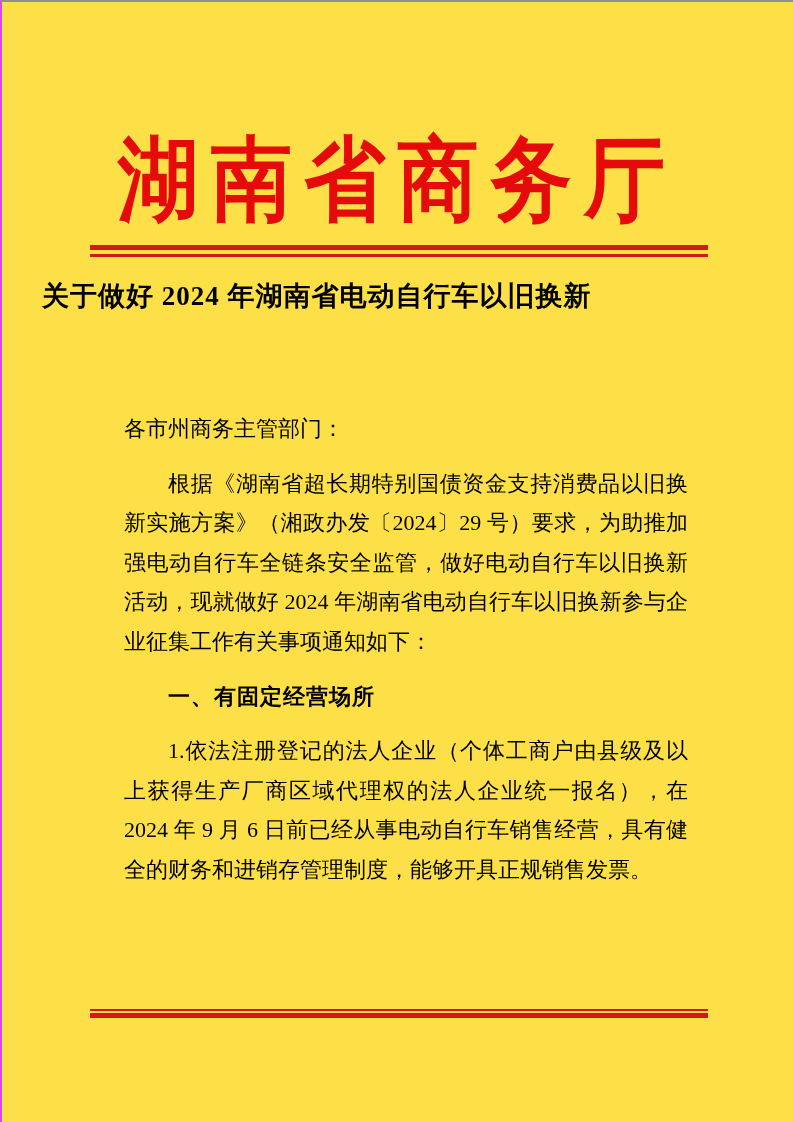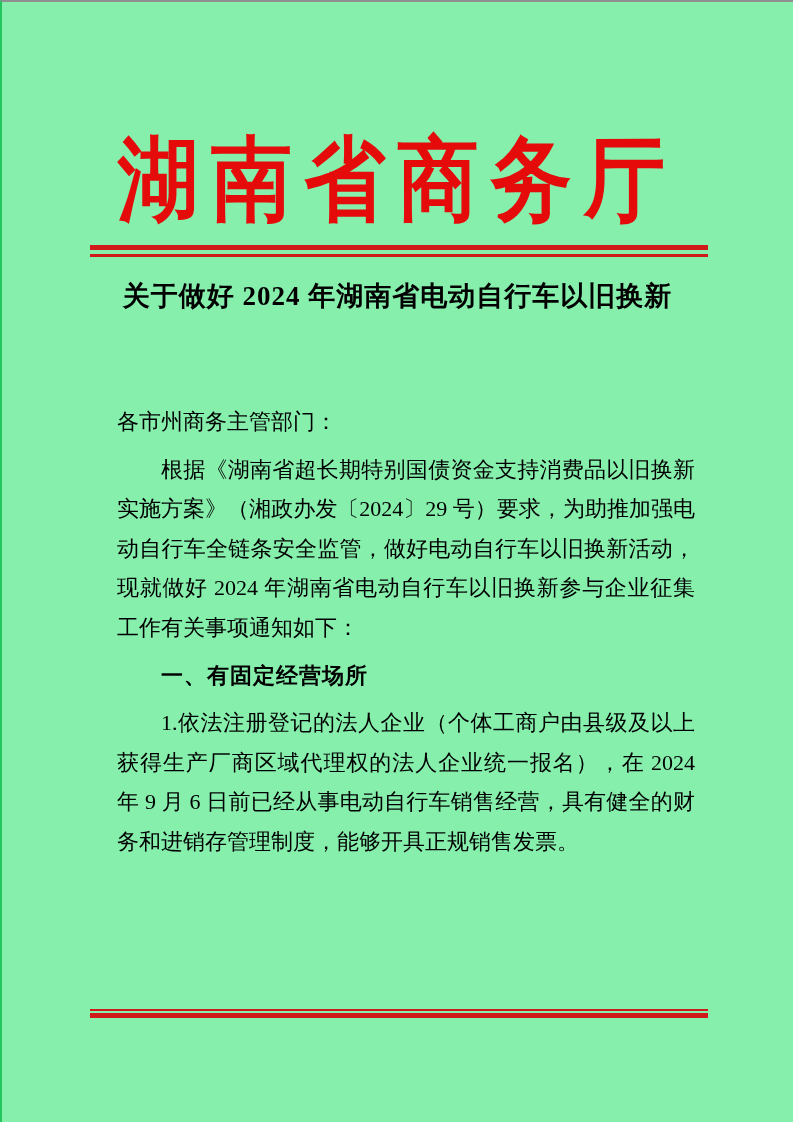--- a/index.html
+++ b/index.html
@@ -4,23 +4,23 @@
 <style>
   html, body {
     margin: 0;
     padding: 0;
     background: #ffffff;
   }
   .page {
     position: relative;
     width: 793px;
     height: 1122px;
-    background: #86efac;
+    background: #fde047;
     border-top: 2px solid #8f8f8f;
-    border-left: 2px solid #22c55e;
+    border-left: 2px solid #d946ef;
     box-sizing: border-box;
     overflow: hidden;
     color: #000000;
     font-family: "Liberation Serif", "DejaVu Serif", serif;
   }
 
   
   .letterhead {
     position: absolute;
     top: 128px;
@@ -51,40 +51,39 @@
   .rule-top .thin   { height: 3px; }
   .rule-bottom .thin  { height: 2px; margin-bottom: 2px; }
   .rule-bottom .thick { height: 5px; }
 
   
   .doc-title {
     position: absolute;
     top: 274px;
     left: 40px;
     right: 40px;
-    text-align: center;
     font-size: 27px;
     font-weight: bold;
     line-height: 40px;
     letter-spacing: 1px;
   }
 
   
   .body-text {
     position: absolute;
     top: 392px;
     left: 107px;
     width: 594px;
     font-size: 22px;
     line-height: 39.6px;
     text-align: justify;
     text-justify: inter-character;
   }
   .body-text p {
-    margin: 8px;
+    margin: 15px;
     padding: 0;
     text-indent: 2em;
   }
   .body-text p.salutation {
     text-indent: 0;
   }
   .body-text p.section-heading {
     font-family: "Liberation Sans", "DejaVu Sans", sans-serif;
     font-weight: bold;
     letter-spacing: 1px;

